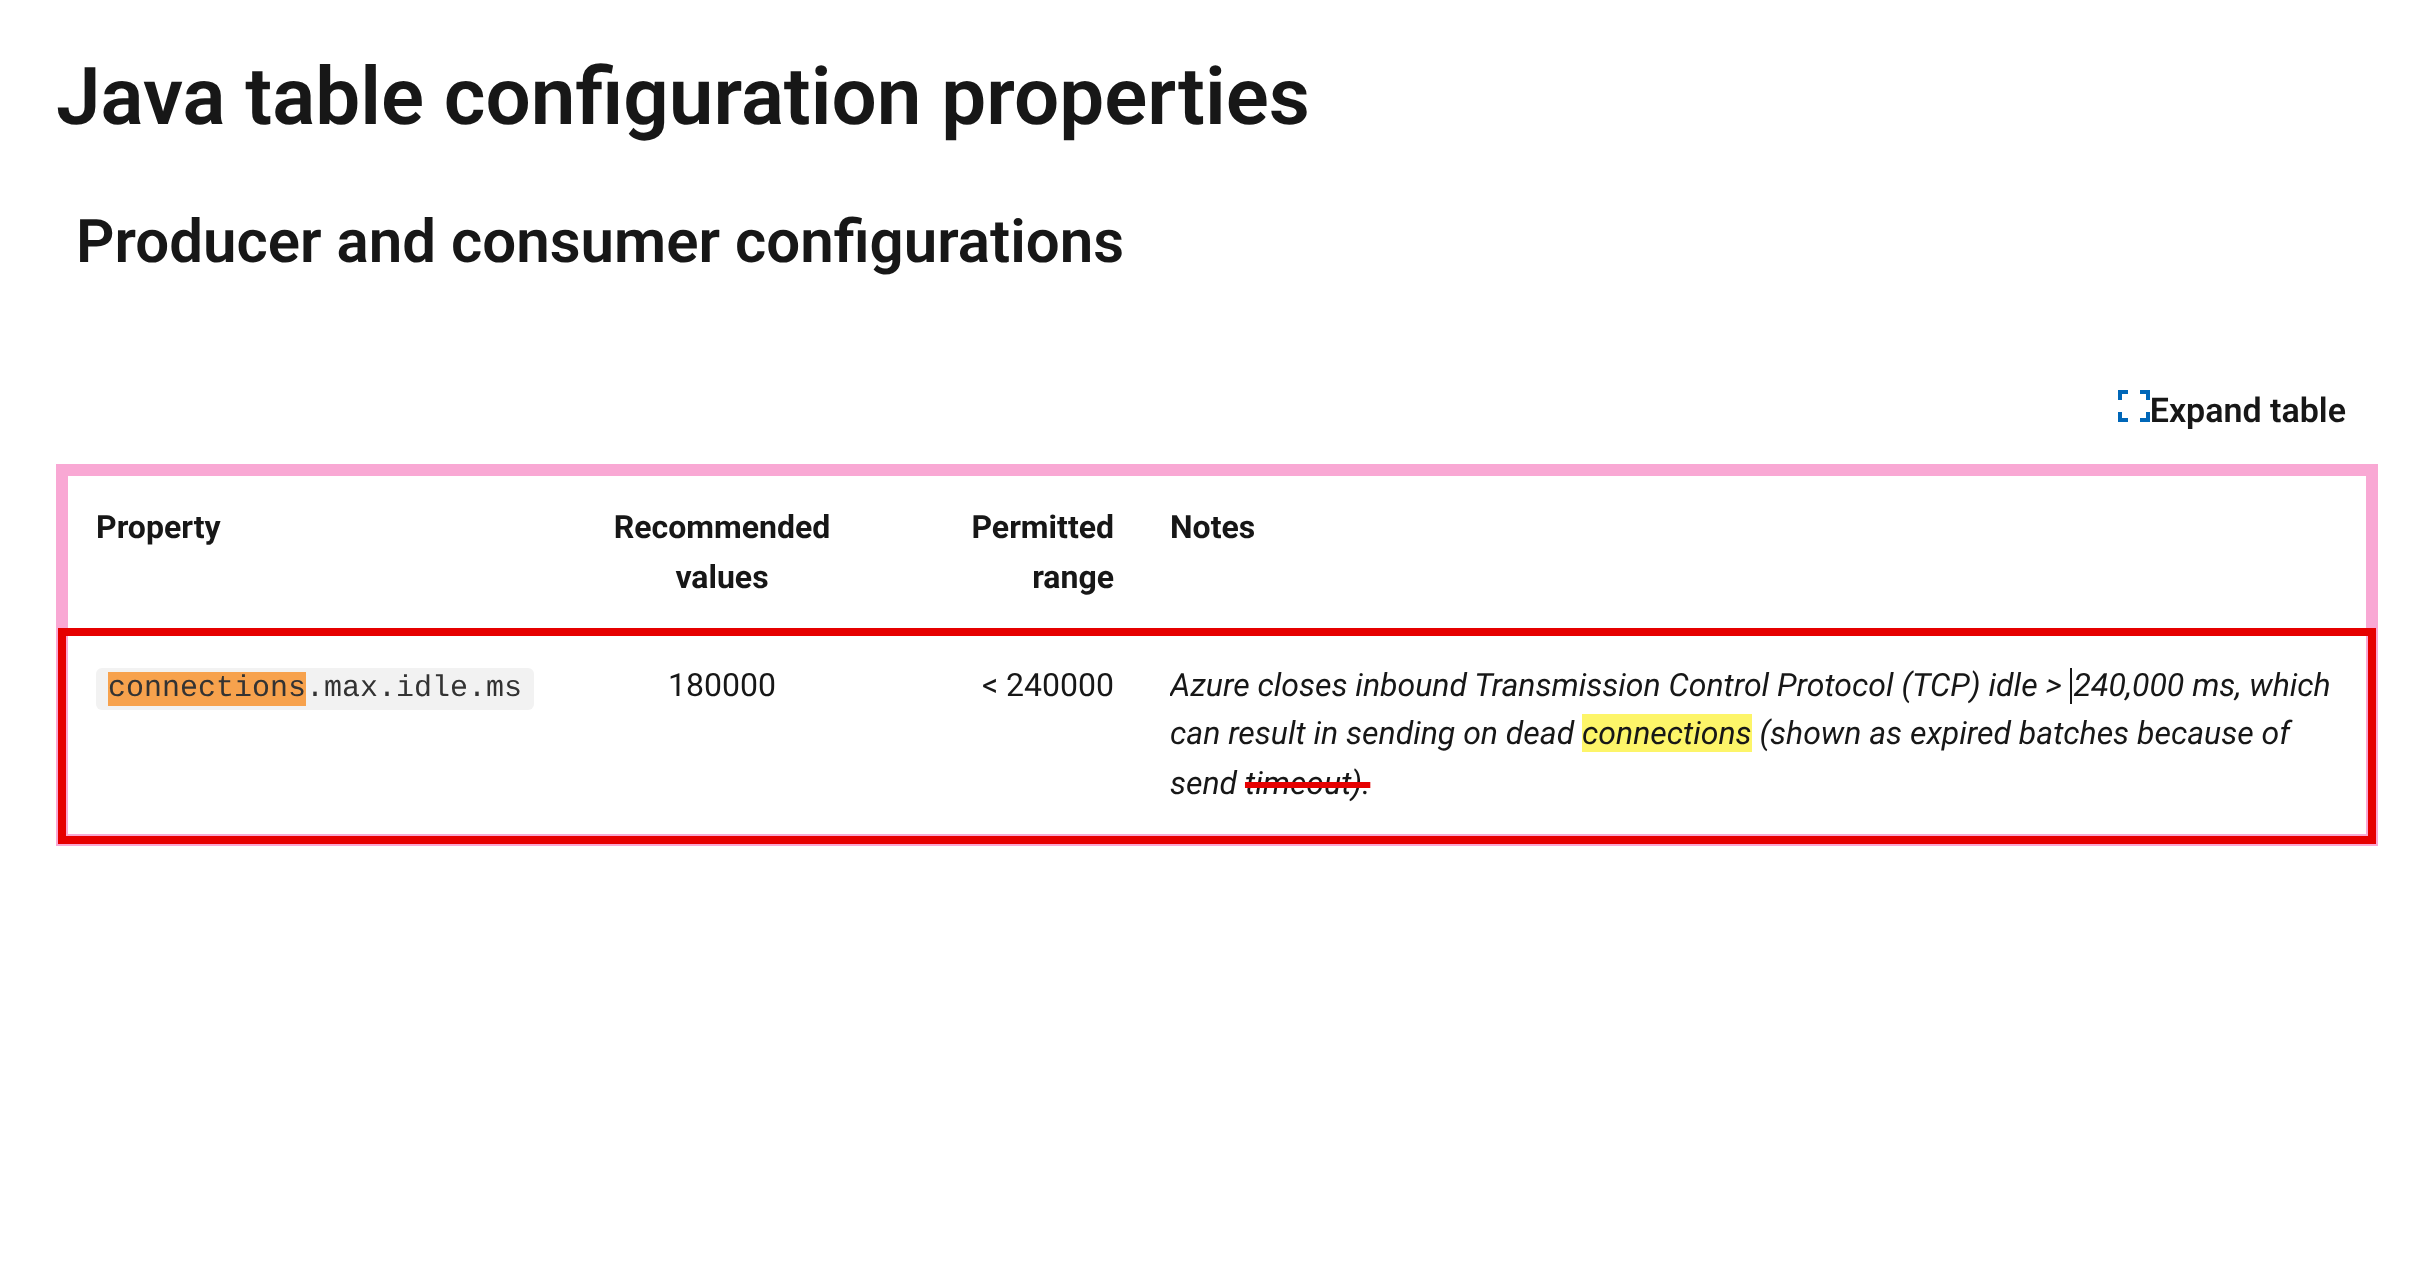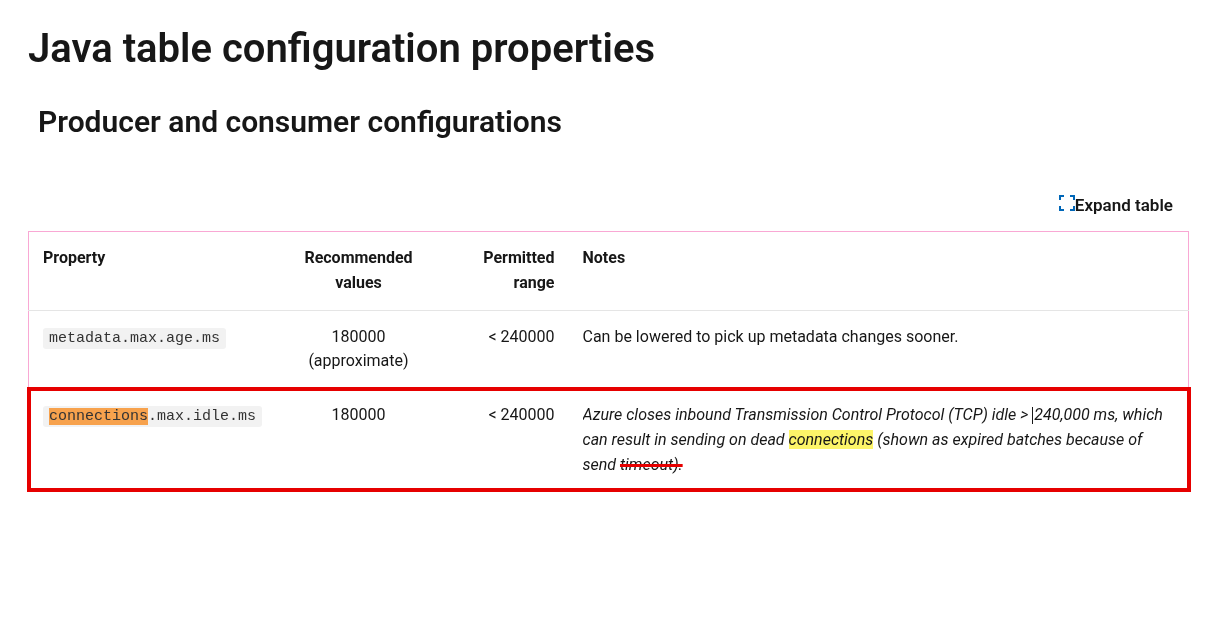--- a/index.html
+++ b/index.html
@@ -47,21 +47,21 @@
       width: 16px;
       height: 16px;
       stroke: #0067b8;
       stroke-width: 2;
       fill: none;
     }
     table {
       width: 100%;
       border-collapse: collapse;
       table-layout: fixed;
-      border: 1px solid #f9a8d4;
+      border: 6px solid #f9a8d4;
     }
     th, td {
       text-align: left;
       vertical-align: top;
       padding: 14px 14px;
       font-size: 16px;
       line-height: 1.55;
       border-bottom: 1px solid #e5e5e5;
     }
     th {
@@ -138,28 +138,20 @@
 <table>
   <thead>
     <tr>
       <th>Property</th>
       <th>Recommended values</th>
       <th>Permitted range</th>
       <th>Notes</th>
     </tr>
   </thead>
   <tbody>
-    <tr>
-      <td>
-        <code>metadata.max.age.ms</code>
-      </td>
-      <td>180000 (approximate)</td>
-      <td>&lt; 240000</td>
-      <td>Can be lowered to pick up metadata changes sooner.</td>
-    </tr>
     <tr class="boxed-row">
       <td>
         <code><span class="hl-orange">connections</span><span>.max.idle.ms</span></code>
       </td>
       <td>180000</td>
       <td>&lt; 240000</td>
       <td>
         <div class="clip-last">
           <span>Azure closes inbound Transmission Control Protocol (TCP) idle &gt; </span><span class="caret"></span><span>240,000 ms, which can result in sending on dead </span><span class="hl-yellow">connections</span><span> (shown as expired batches because of send </span><span class="strike-last">timeout).</span>
         </div>

